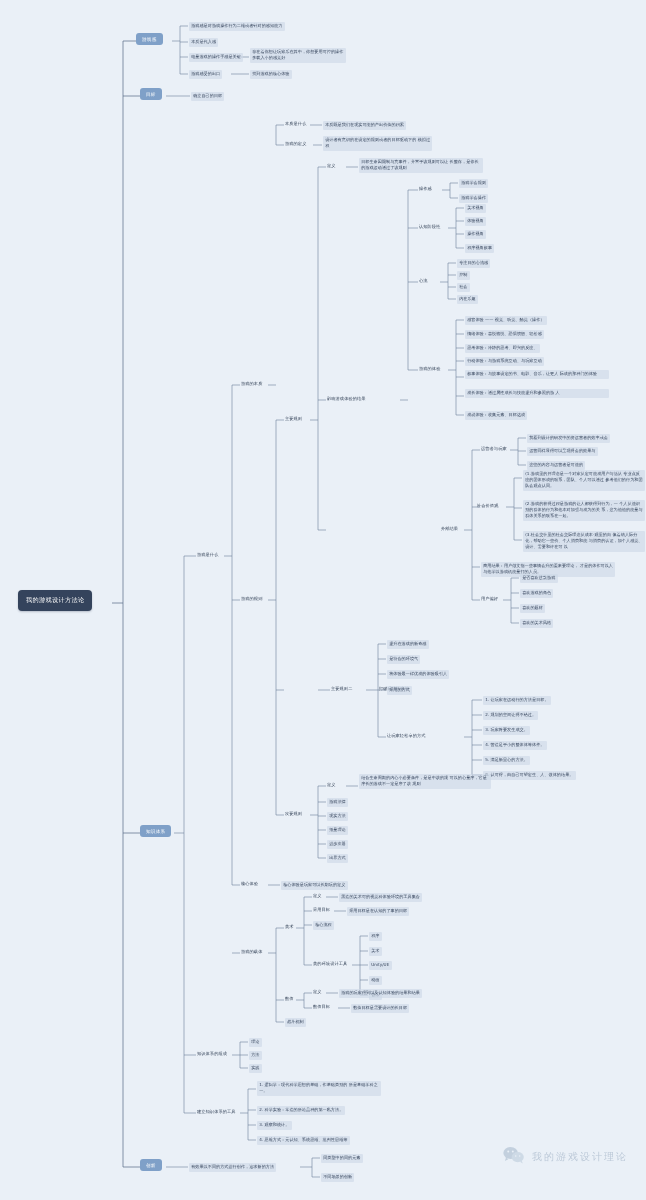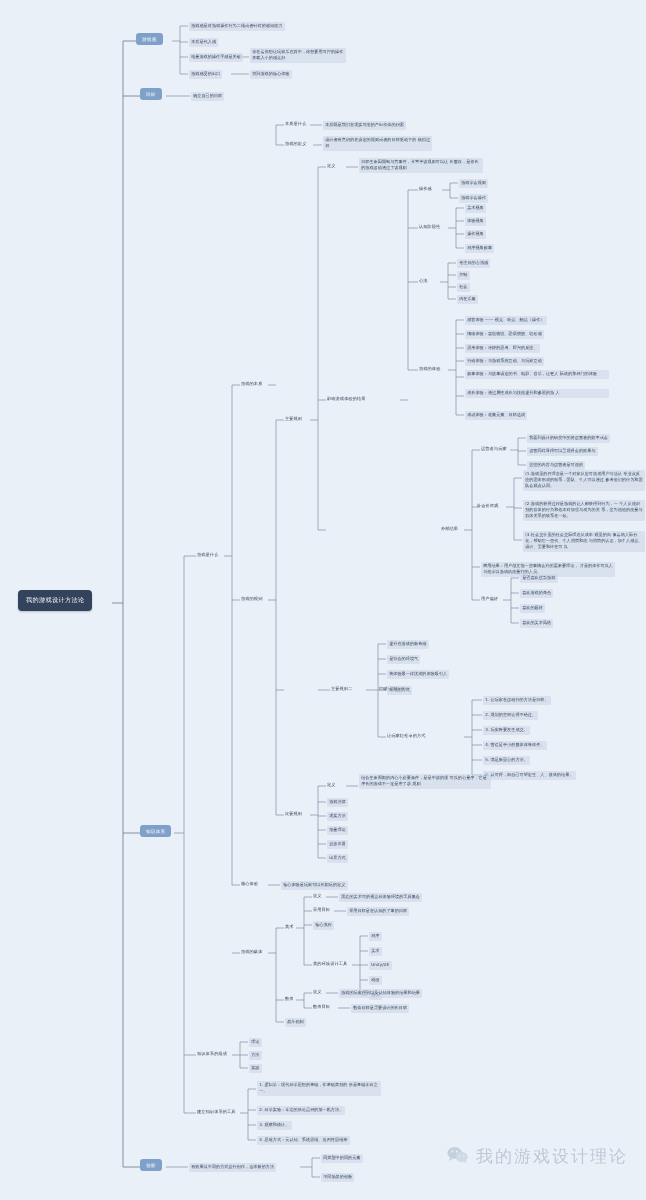--- a/index.html
+++ b/index.html
@@ -53,21 +53,21 @@
     line-height:1.5;
   }
 
   
   #watermark{
     position:absolute;right:18px;bottom:32px;
     display:flex;align-items:center;gap:7px;
     opacity:.42;
   }
   #watermark .wm-text{
-    font-size:17px;color:#7c93ad;letter-spacing:2px;
+    font-size:10px;color:#7c93ad;letter-spacing:2px;
     font-family:Liberation Serif, serif;
     text-align:center;
   }
   .wm-icon{display:block;}
 </style>
 </head>
 <body>
 
 <svg id="mindmap" viewBox="0 0 646 1200" preserveAspectRatio="none">
   <g fill="none" stroke="#5d718c" stroke-width="0.75">

